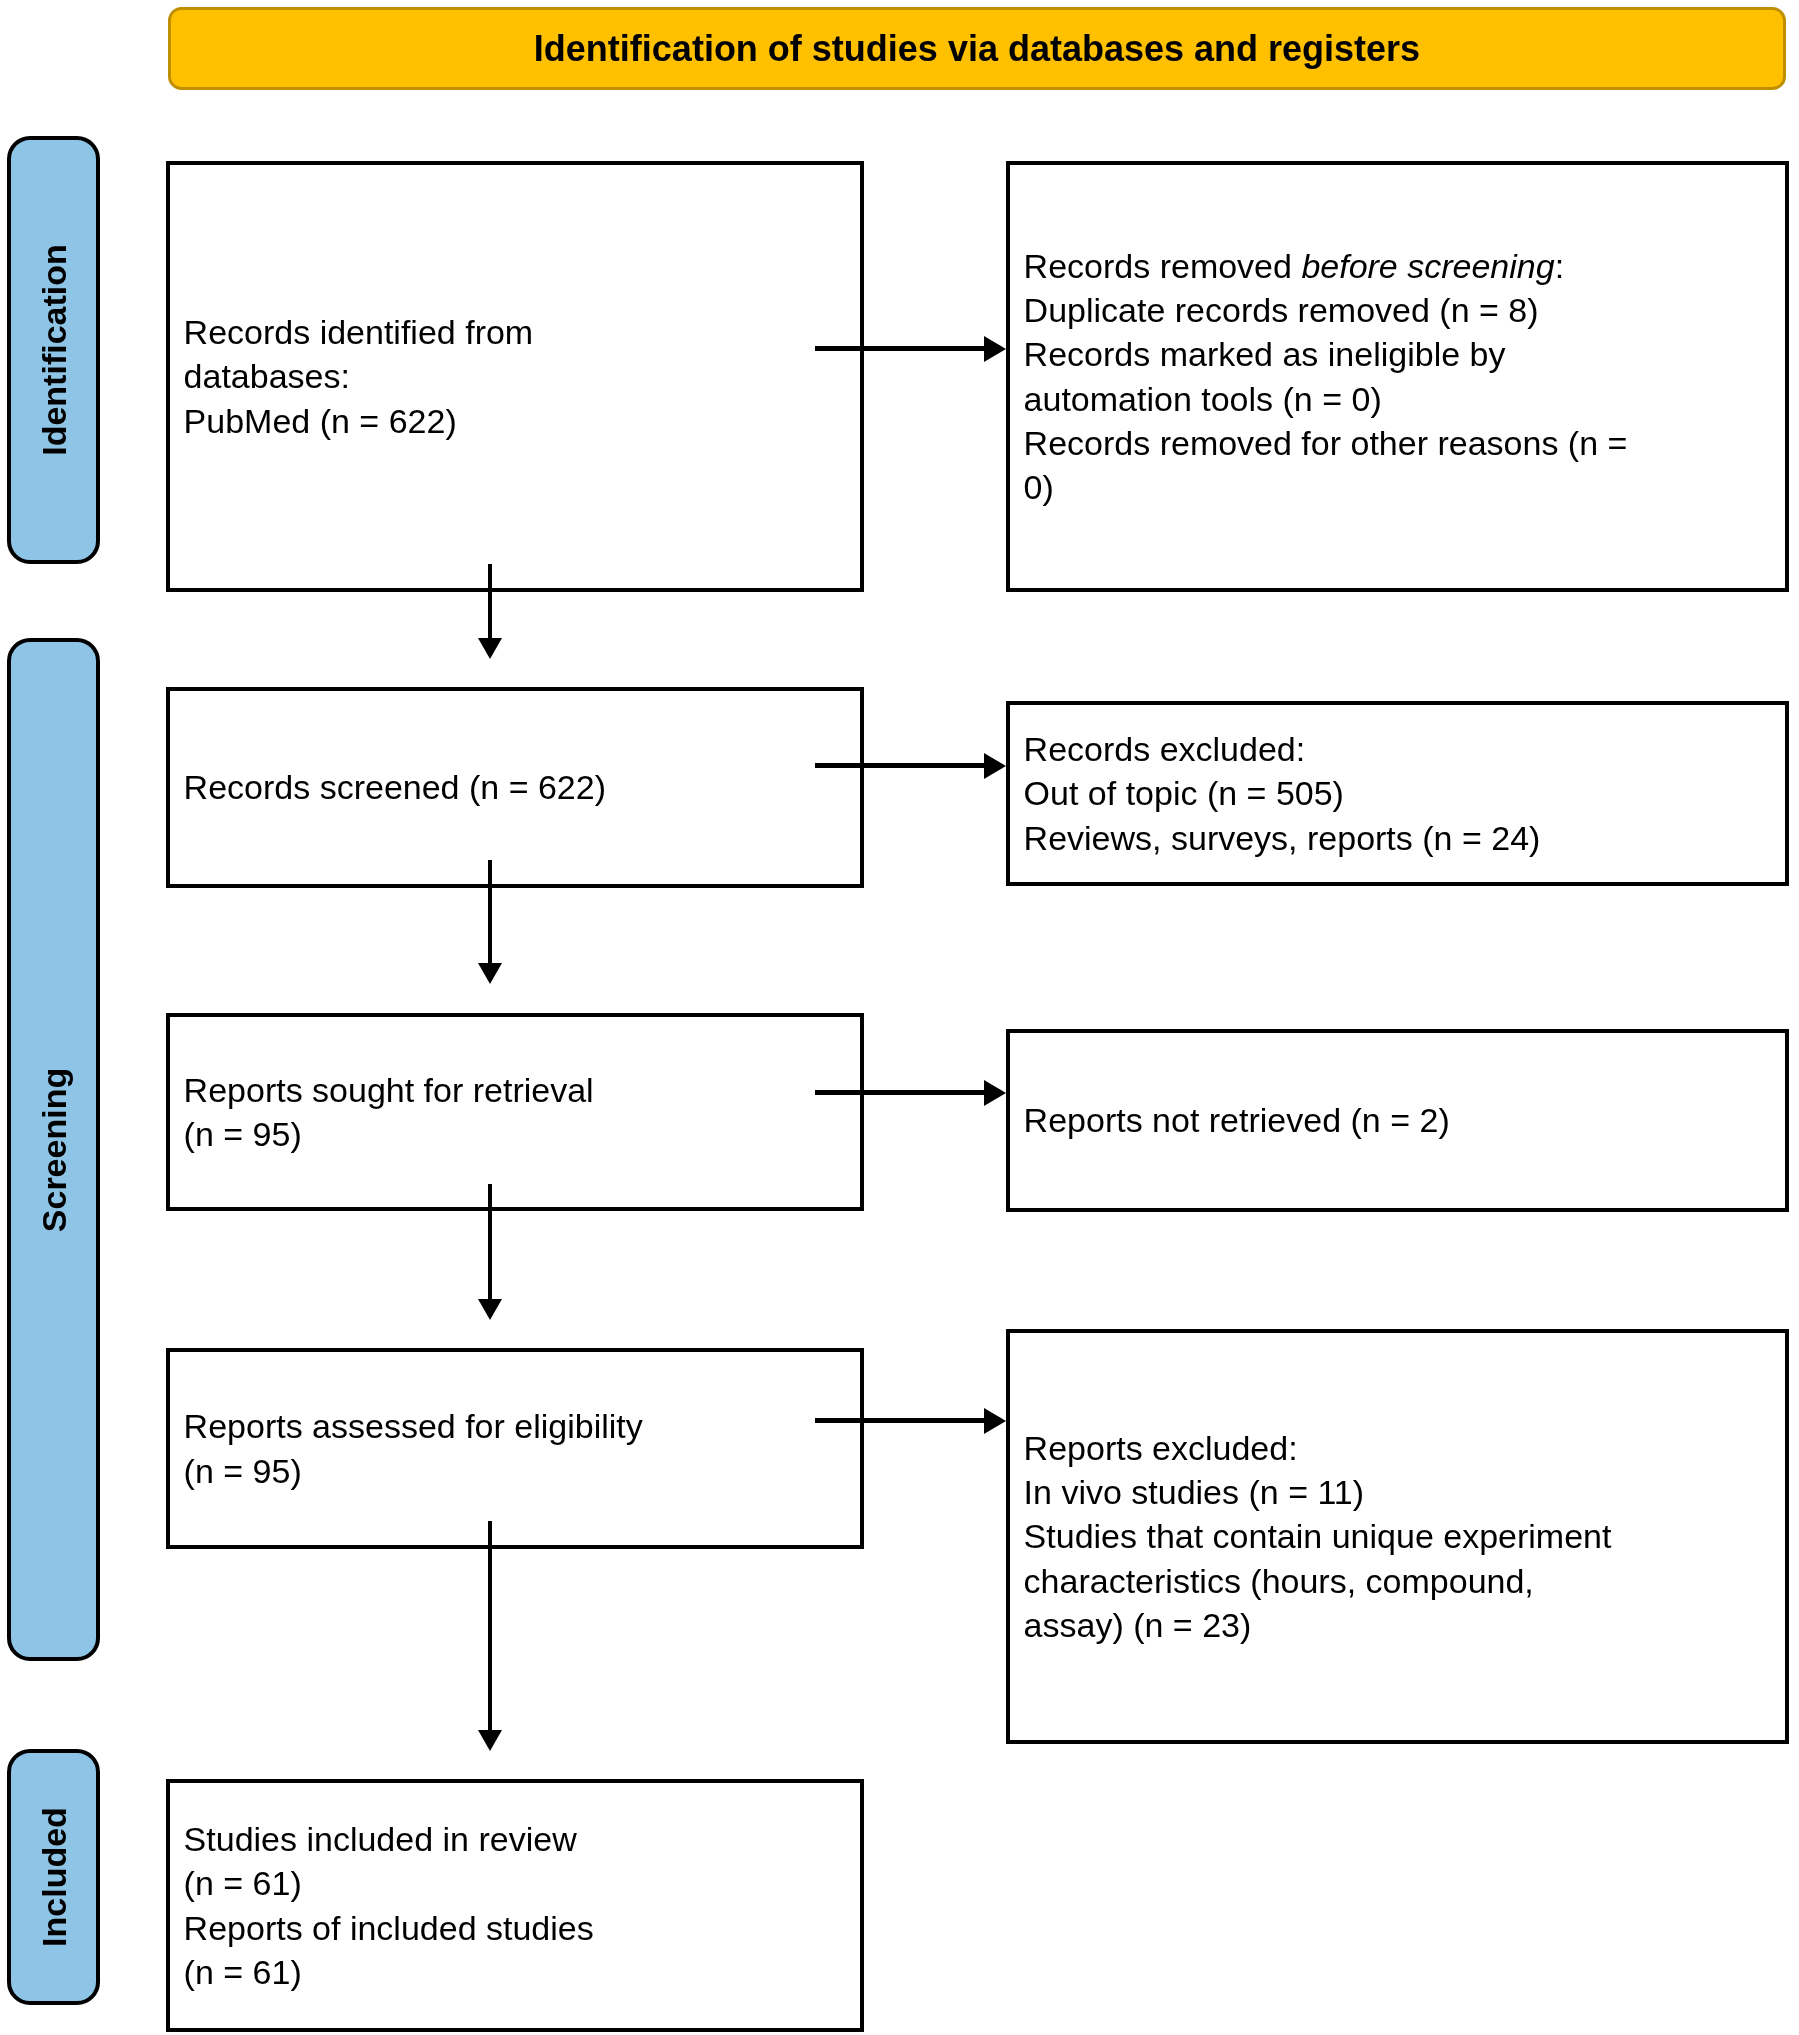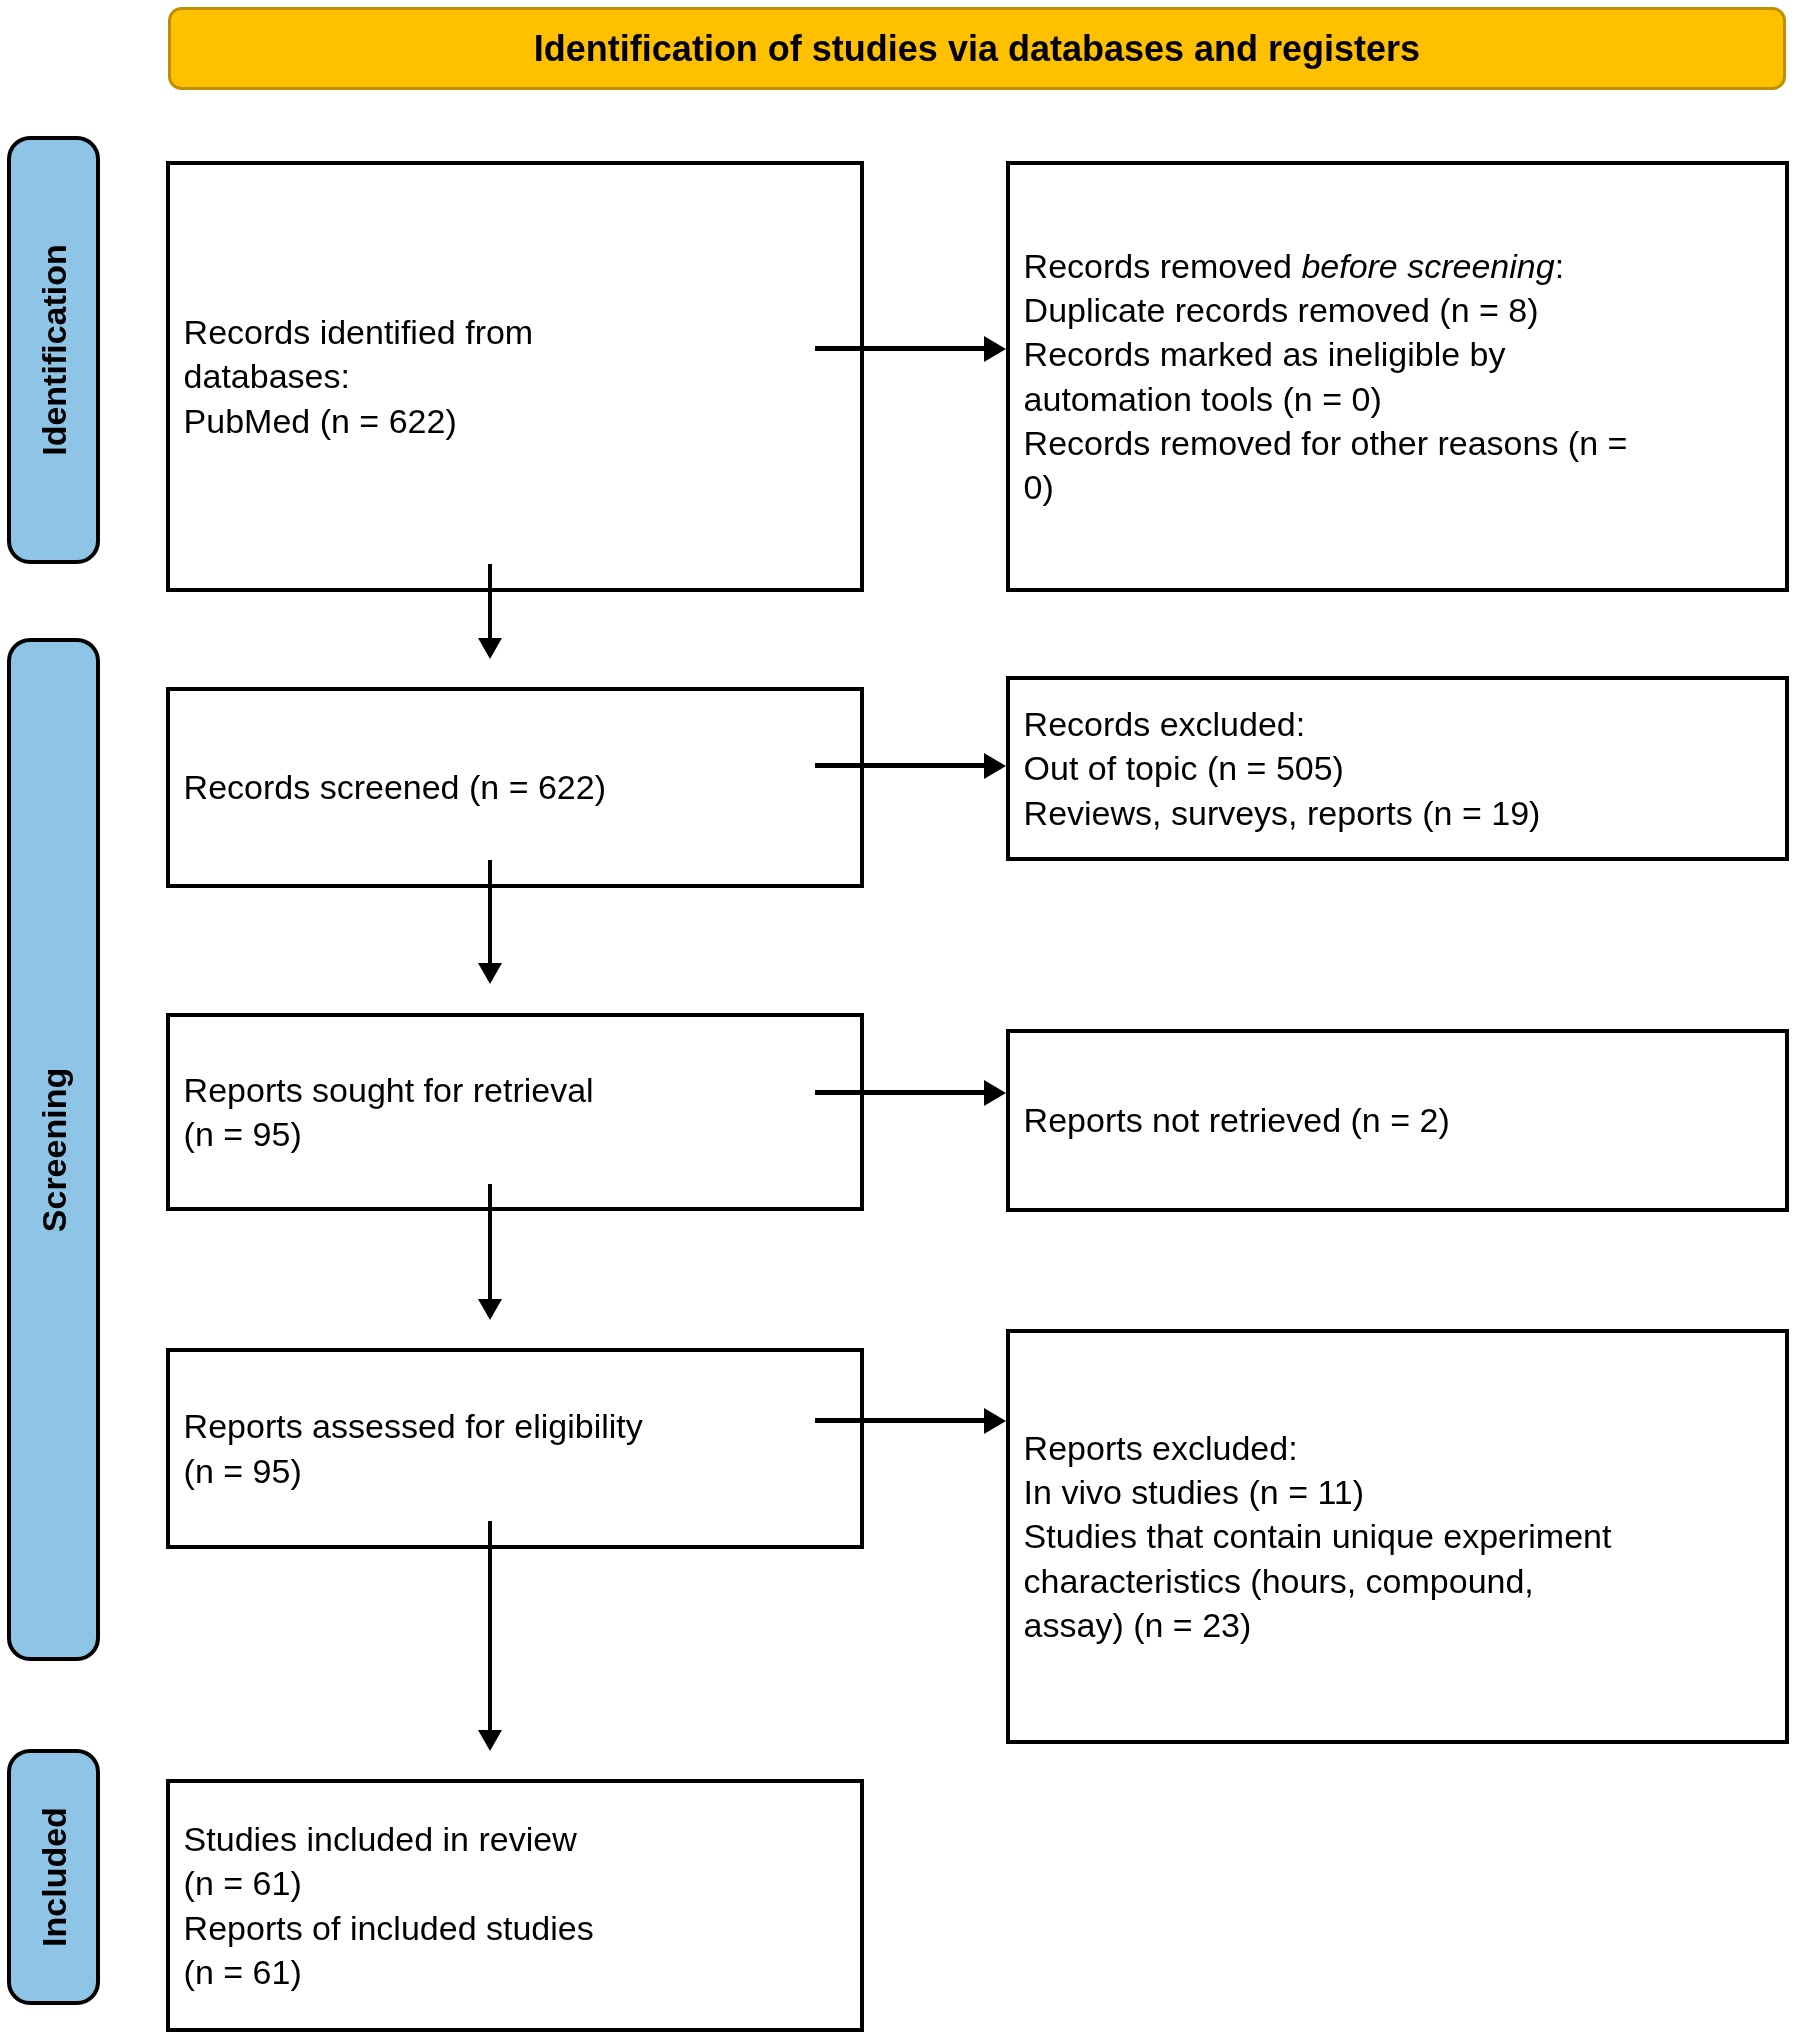--- a/index.html
+++ b/index.html
@@ -87,21 +87,21 @@
   .fbox .btext i { font-style: italic; }
 
   
   .col-left  { left: 166px;  width: 698px; }
   
   .col-right { left: 1006px; width: 783px; }
 
   #box-identified   { top: 133px;  height: 431px; }
   #box-removed      { top: 133px;  height: 431px; }
   #box-screened     { top: 659px; height: 201px; }
-  #box-excluded1    { top: 648px; height: 185px; }
+  #box-excluded1    { top: 673px; height: 185px; }
   #box-sought       { top: 985px; height: 198px; }
   #box-notretrieved { top: 1001px; height: 183px; }
   #box-assessed     { top: 1320px; height: 201px; }
   #box-excluded2    { top: 1301px; height: 415px; }
   #box-included     { top: 1751px; height: 253px; }
 
   
   .arrow-v {
     position: absolute;
     width: 4.2px;
@@ -184,21 +184,21 @@
   <div class="fbox col-left" id="box-screened">
     <div class="btext">
       <div>Records screened (n = 622)</div>
     </div>
   </div>
 
   <div class="fbox col-right" id="box-excluded1">
     <div class="btext">
       <div>Records excluded:</div>
       <div>Out of topic (n = 505)</div>
-      <div>Reviews, surveys, reports (n = 19)</div>
+      <div>Reviews, surveys, reports (n = 24)</div>
     </div>
   </div>
 
   <div class="arrow-h" style="left:815px; top:763px; width:170px;">
     <span class="head"></span>
   </div>
   <div class="arrow-v" style="left:488px; top:860px; height:104px;">
     <span class="head"></span>
   </div>
 

